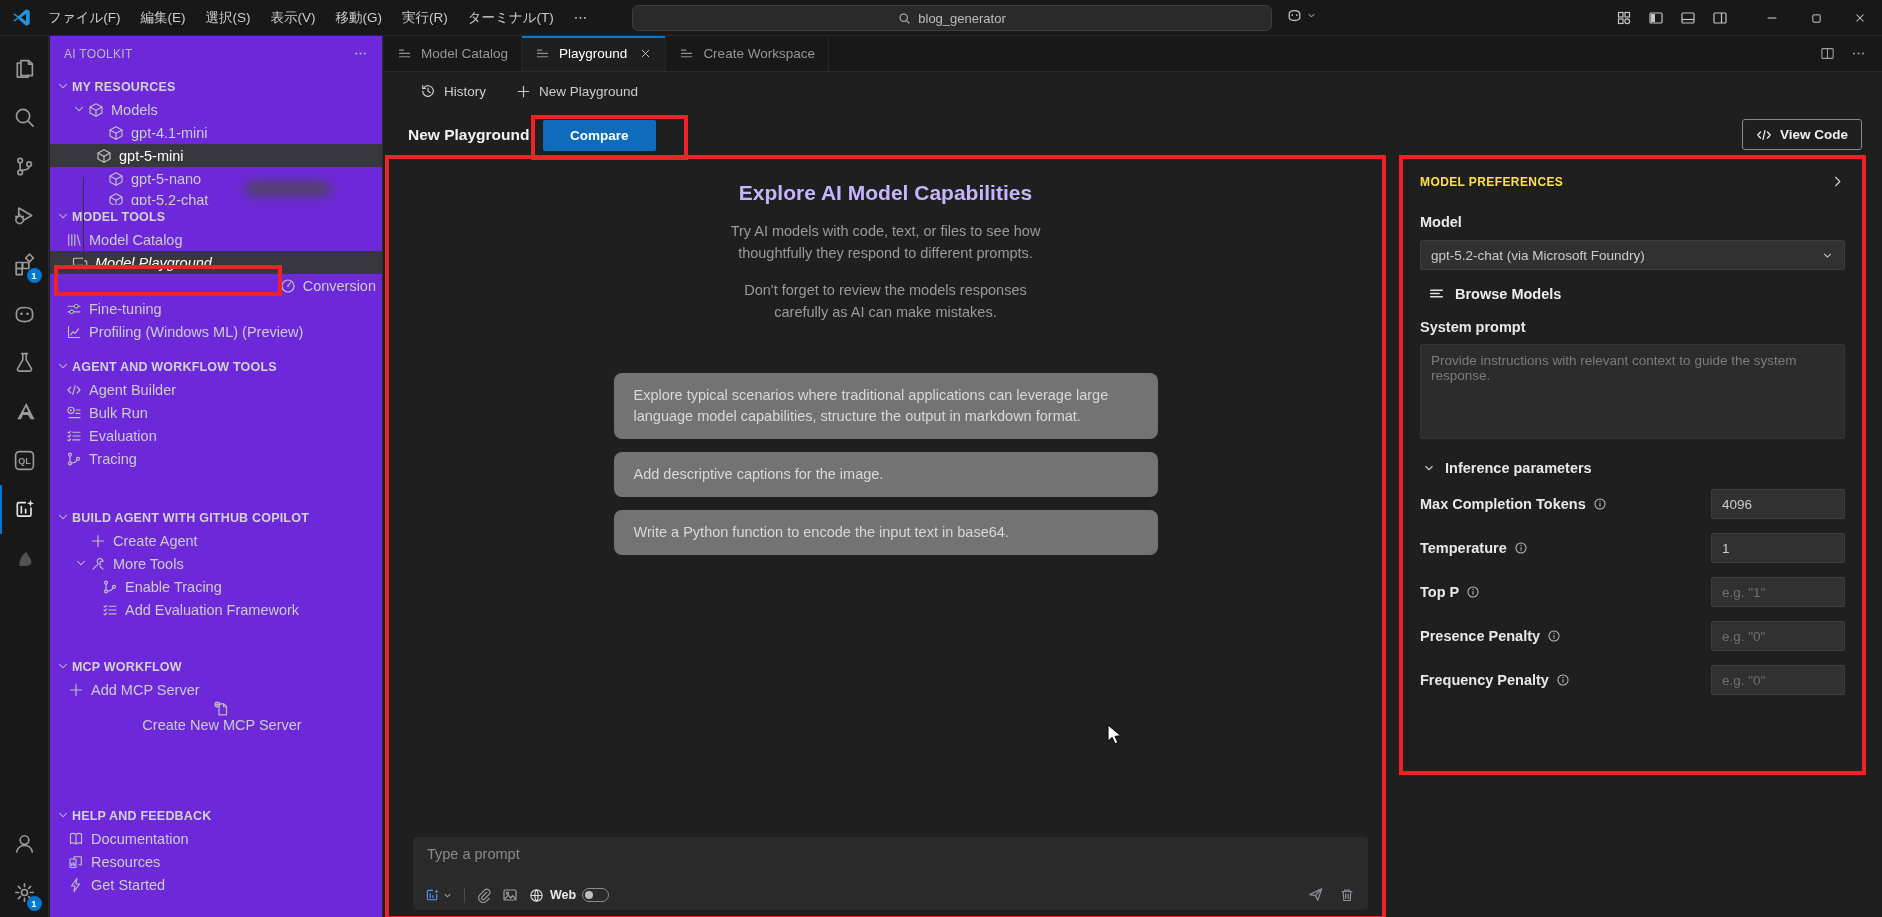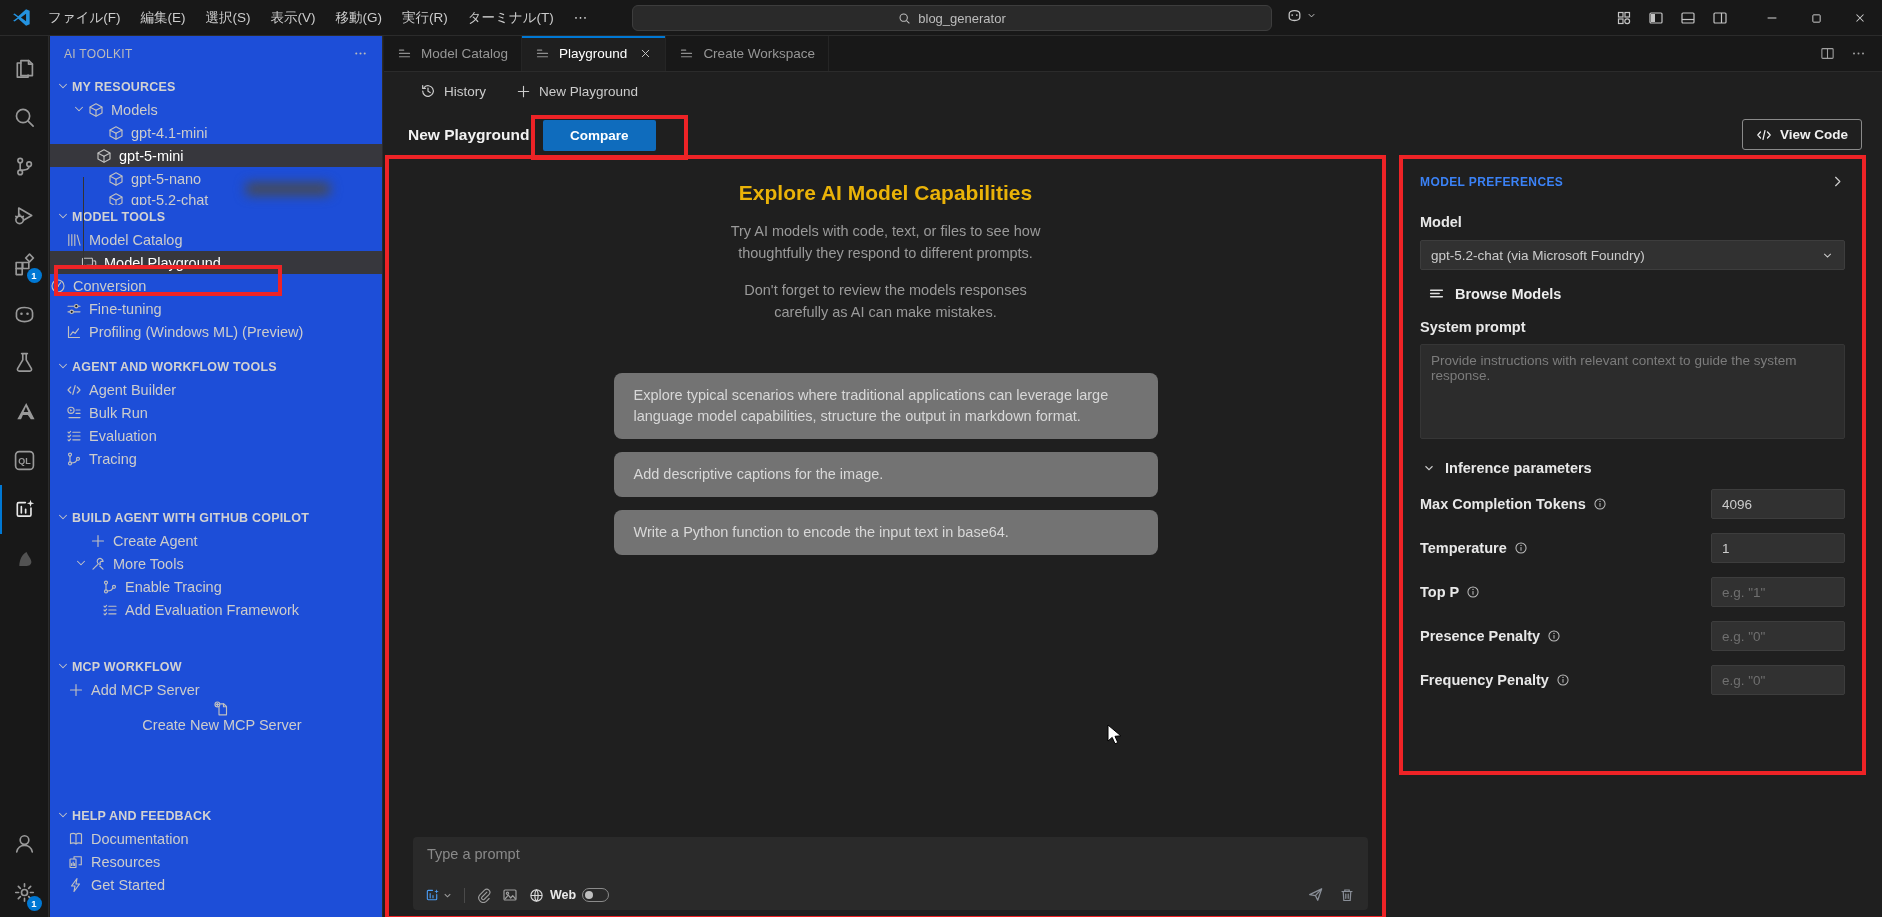--- a/index.html
+++ b/index.html
@@ -35,21 +35,21 @@
              color:#999999; position:relative; }
   .ab-item.active { color:#e8e8e8; box-shadow:inset 2px 0 0 #0078d4; }
   .ab-item.dim { color:#5d5d5d; }
   .ab-badge { position:absolute; right:7px; bottom:6px; min-width:15px; height:15px; padding:0 3px;
               border-radius:8px; background:#0078d4; color:#ffffff; font-size:9.5px; font-weight:bold;
               display:flex; align-items:center; justify-content:center; }
   .ab-spacer { flex:1; }
 
   
   .sidebar { position:absolute; left:50px; top:36px; bottom:0; width:333px;
-             background:#1d4ed8; border-right:1px solid #2b2b2b; overflow:hidden; }
+             background:#6d28d9; border-right:1px solid #2b2b2b; overflow:hidden; }
   .sb-header { height:35px; display:flex; align-items:center; justify-content:space-between;
                padding:0 14px 0 14px; font-size:12px; color:#bbbbbb; }
   .sb-title { letter-spacing:.3px; }
   .tree { position:relative; padding-top:2px; }
   .trow { height:23px; display:flex; align-items:center; font-size:14.5px; color:#cccccc; white-space:nowrap; }
   .trow.section { font-weight:bold; font-size:12.5px; color:#d2d2d2; letter-spacing:.2px; }
   .trow.selected { background:#37373d; color:#ffffff; }
   .trow.clipped { height:15px; overflow:hidden; align-items:flex-start; }
   .trow.clipped .ticon, .trow.clipped .tlabel { margin-top:2px; }
   .chev { width:16px; height:16px; color:#c5c5c5; flex:0 0 16px; }
@@ -87,21 +87,21 @@
   
   .anno { position:absolute; border:4px solid #ee2326; pointer-events:none; z-index:40; }
   .box-main { position:absolute; left:385px; top:155px; width:1001px; height:765px;
               border:4px solid #ee2326; background:#1f1f1f; z-index:10; }
   .box-prefs { position:absolute; left:1399px; top:155px; width:467px; height:620px;
                border:4px solid #ee2326; background:#1f1f1f; z-index:10; }
 
   
   .main-inner { position:relative; width:100%; height:100%; overflow:hidden; }
   .hero { padding-top:22px; text-align:center; }
-  .hero-title { font-size:21px; font-weight:bold; color:#eab308; }
+  .hero-title { font-size:21px; font-weight:bold; color:#c4b5fd; }
   .hero p { margin-top:15px; font-size:14.5px; color:#9a9a9a; line-height:22px; }
   .cards { margin-top:50px; display:flex; flex-direction:column; align-items:center; gap:13px; }
   .card { width:544px; background:#737373; border-radius:8px; padding:12px 20px;
           font-size:14.5px; color:#d8d8d8; line-height:21px; text-align:left; }
   .prompt-box { position:absolute; left:24px; right:14px; bottom:6px; height:73px;
                 background:#2a2a2a; border-radius:4px; }
   .prompt-input { position:absolute; left:14px; right:120px; top:9px; background:transparent;
                   border:none; outline:none; color:#d0d0d0; font-size:14.5px; font-family:inherit; }
   .prompt-input::placeholder { color:#8a8a8a; }
   .pi { position:absolute; left:12px; bottom:7px; display:flex; align-items:center; gap:11px; color:#9d9d9d; }
@@ -110,21 +110,21 @@
   .web-group { display:flex; align-items:center; gap:6px; }
   .web-label { font-size:12.5px; font-weight:bold; color:#e8e8e8; }
   .toggle { width:27px; height:14px; border:1px solid #8b8b8b; border-radius:8px; position:relative; }
   .toggle::after { content:""; position:absolute; left:2px; top:2px; width:8px; height:8px;
                    border-radius:50%; background:#bfbfbf; }
   .pright { position:absolute; right:13px; bottom:7px; display:flex; align-items:center; gap:15px; color:#8a8f98; }
 
   
   .prefs-inner { position:relative; padding:15px 17px; height:100%; overflow:hidden; }
   .prefs-head { display:flex; align-items:center; justify-content:space-between;
-                font-size:12px; font-weight:bold; color:#3b82f6; letter-spacing:.4px; }
+                font-size:12px; font-weight:bold; color:#fde047; letter-spacing:.4px; }
   .plabel { font-weight:bold; font-size:14.5px; color:#e8e8e8; }
   .lbl-model { margin-top:25px; }
   .dropdown { margin-top:10px; height:30px; background:#313131; border:1px solid #3d3d3d; border-radius:2px;
               display:flex; align-items:center; justify-content:space-between; padding:0 10px;
               font-size:13.5px; color:#cccccc; }
   .browse { margin-top:15px; display:flex; align-items:center; gap:10px; font-weight:bold;
             font-size:14.5px; color:#ededed; padding-left:8px; }
   .lbl-sys { margin-top:17px; }
   .sys-ta { margin-top:9px; width:100%; height:95px; background:#2c2c2c; border:1px solid #363636;
             border-radius:2px; resize:none; color:#cccccc; font-size:13.5px; font-family:inherit;
@@ -449,30 +449,30 @@
           <span class="tlabel">MODEL TOOLS</span>
         </div>
         <div class="trow" style="padding-left: 16px;">
           <span class="ticon icon">
             <svg width="16" height="16" viewBox="0 0 16 16" fill="none" stroke="currentColor" stroke-width="1.15" stroke-linecap="round" stroke-linejoin="round">
               <path d="M2.8 2.5v11M5.8 2.5v11M8.8 2.5v11M11.2 3.2l2.8 10"></path>
             </svg>
           </span>
           <span class="tlabel">Model Catalog</span>
         </div>
-        <div class="trow selected" style="padding-left: 31px;">
+        <div class="trow selected" style="padding-left: 22px; font-style: italic;">
           <span class="ticon icon">
             <svg width="16" height="16" viewBox="0 0 16 16" fill="none" stroke="currentColor" stroke-width="1.15" stroke-linecap="round" stroke-linejoin="round">
               <path d="M10.5 3.2h-8a1 1 0 0 0-1 1v5a1 1 0 0 0 1 1h1v2.2l2.6-2.2h4.4a1 1 0 0 0 1-1v-5a1 1 0 0 0-1-1z"></path>
               <path d="M12.8 5.8h.9a1 1 0 0 1 1 1v4a1 1 0 0 1-1 1h-.6v1.8l-2.1-1.8H8.6"></path>
             </svg>
           </span>
           <span class="tlabel">Model Playground</span>
         </div>
-        <div class="trow" style="">
+        <div class="trow" style=" justify-content: flex-end;">
           <span class="ticon icon">
             <svg width="16" height="16" viewBox="0 0 16 16" fill="none" stroke="currentColor" stroke-width="1.15" stroke-linecap="round" stroke-linejoin="round">
               <circle cx="8" cy="8" r="6"></circle>
               <path d="M8 8l2.7-3.3"></path>
               <circle cx="8" cy="8" r=".9" fill="currentColor" stroke="none"></circle>
             </svg>
           </span>
           <span class="tlabel">Conversion</span>
         </div>
         <div class="trow" style="padding-left: 16px;">

